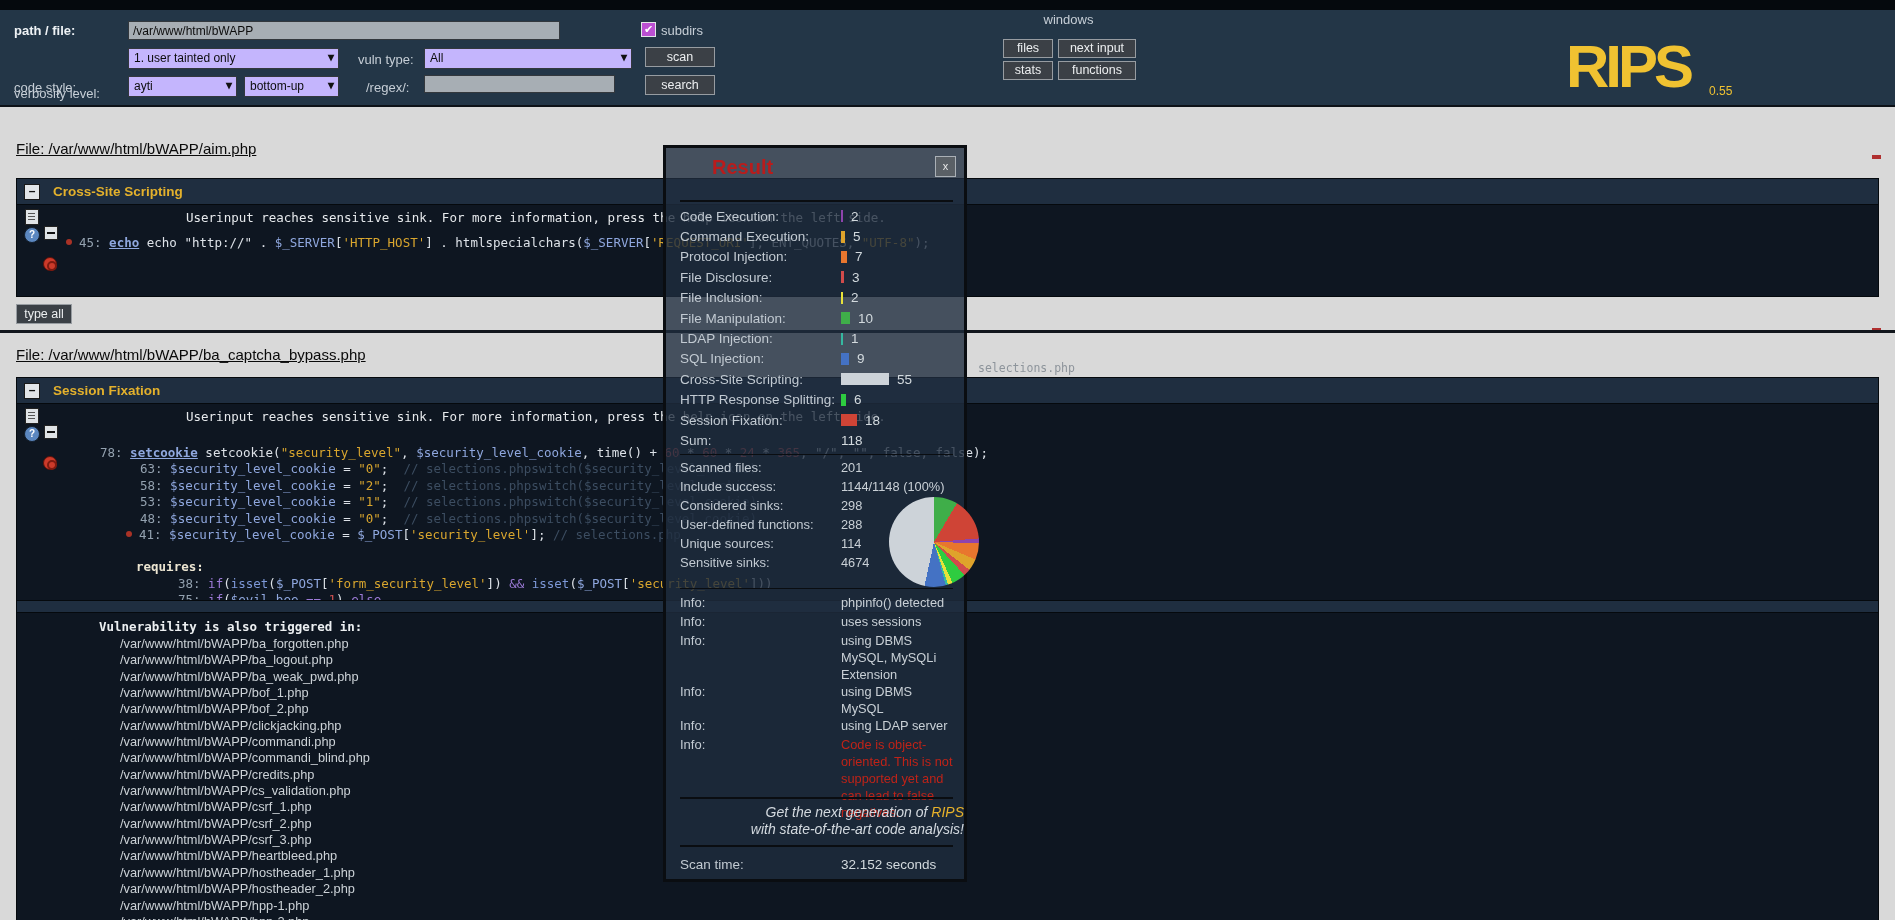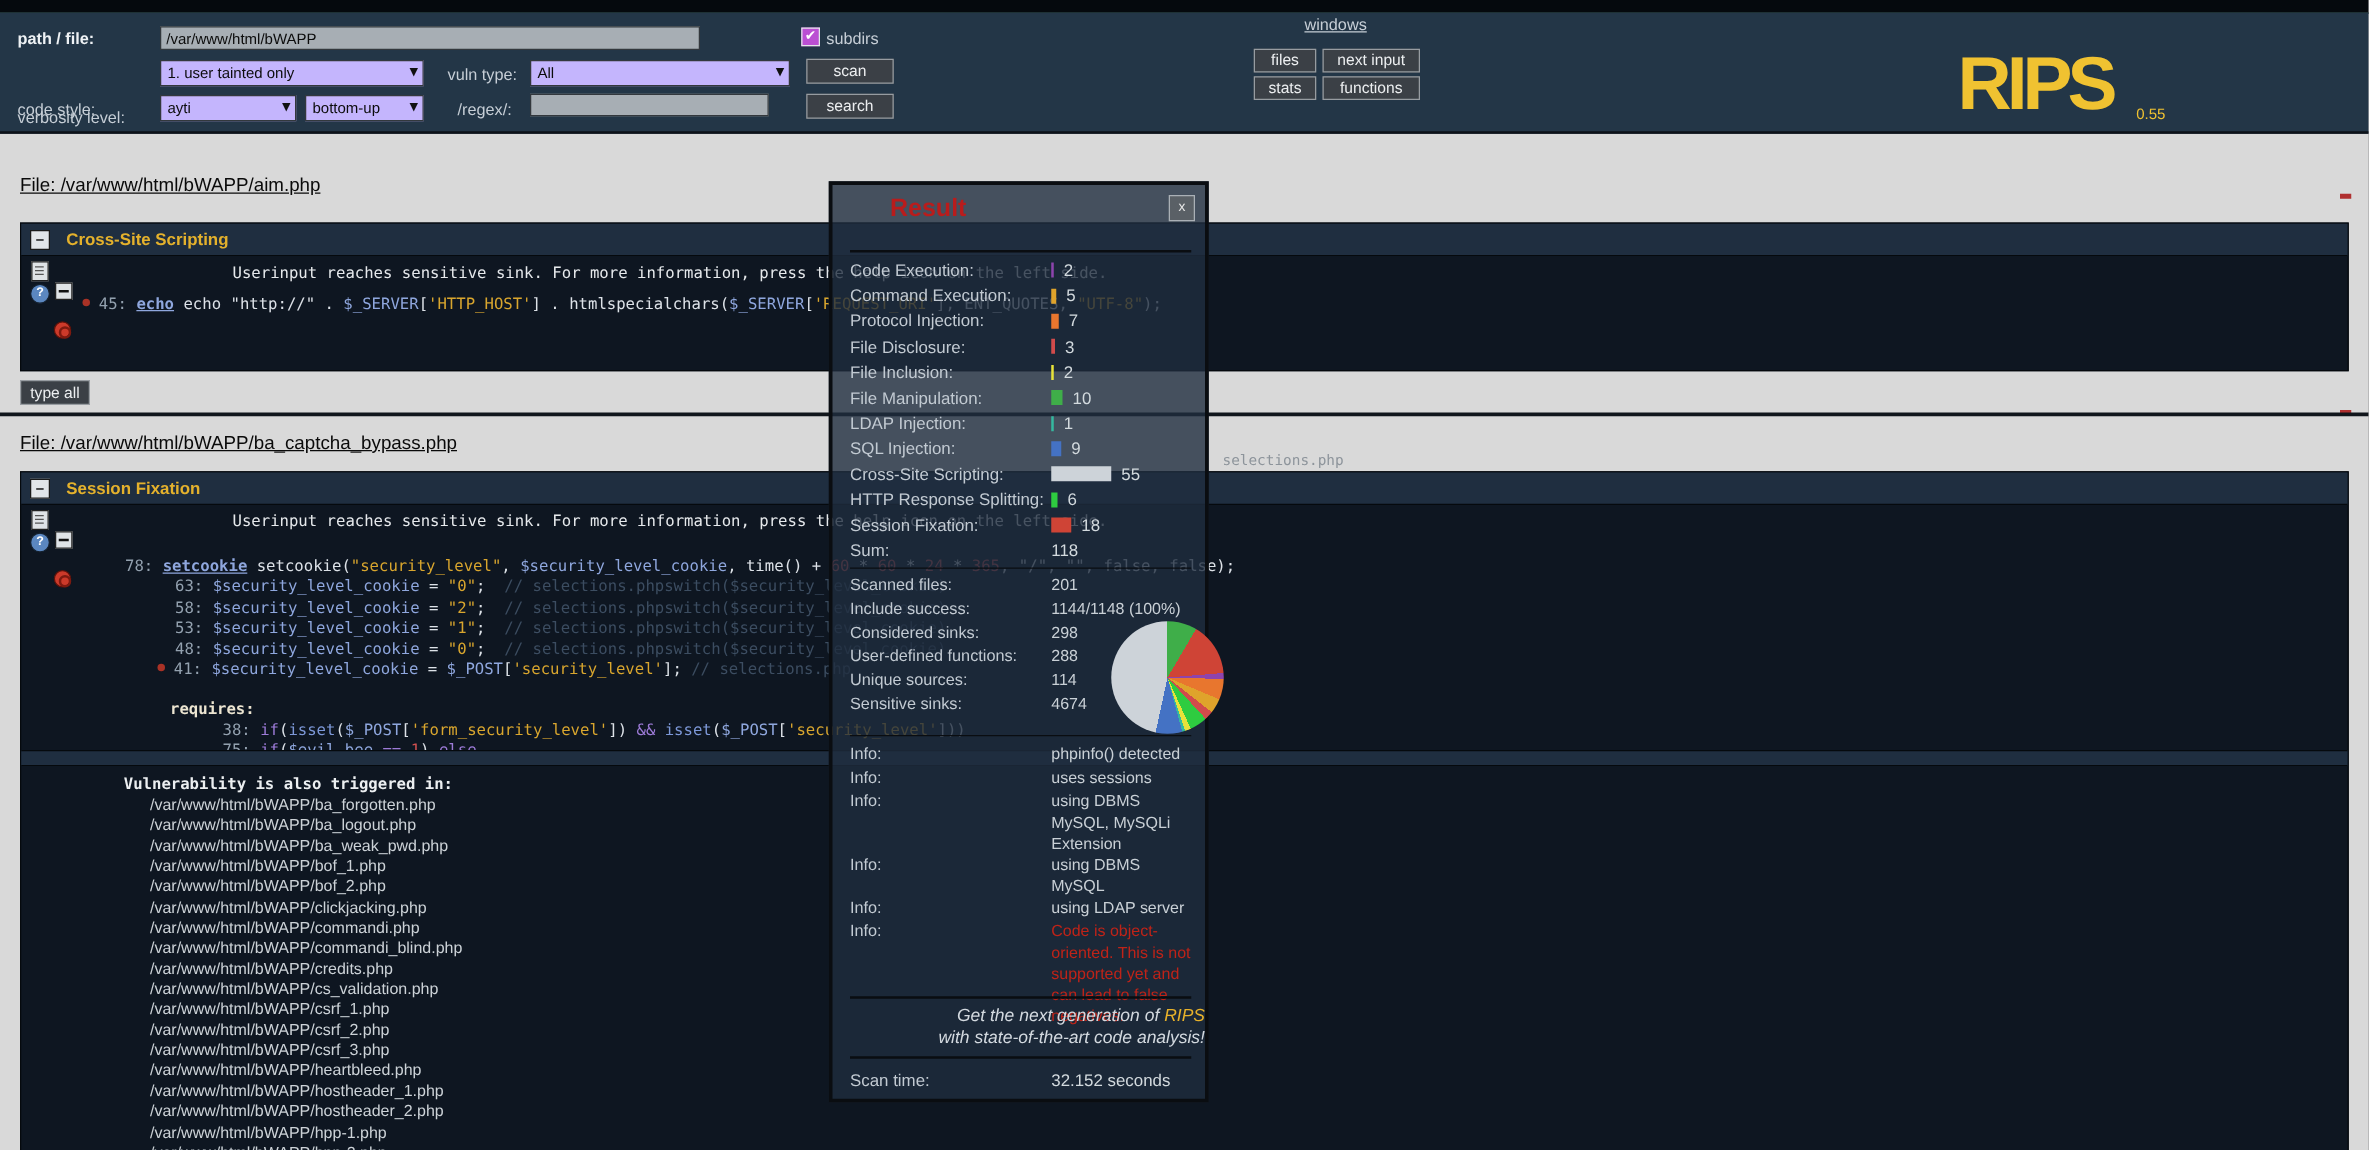--- a/index.html
+++ b/index.html
@@ -116,21 +116,21 @@
       <span class="chev">▾</span>
     </div>
     <div class="sel" style="left:244px;top:66px;width:70px;height:15px;">
       <span>bottom-up</span>
       <span class="chev">▾</span>
     </div>
     <div class="hlabel" style="left:366px;top:70px;">/regex/:</div>
     <input class="txt" style="left: 424px; top: 65px; width: 181px; height: 16px;" value="">
     <div class="hbtn" style="left:645px;top:65px;width:68px;height:18px;line-height:18px;">search</div>
 
-    <div class="hlabel" style="left:1003px;top:2px;width:131px;text-align:center;text-decoration:underline;">windows</div>
+    <div class="hlabel" style="left:1003px;top:2px;width:131px;text-align:center;">windows</div>
     <div class="hbtn" style="left:1003px;top:29px;width:48px;height:17px;line-height:17px;">files</div>
     <div class="hbtn" style="left:1058px;top:29px;width:76px;height:17px;line-height:17px;">next input</div>
     <div class="hbtn" style="left:1003px;top:51px;width:48px;height:17px;line-height:17px;">stats</div>
     <div class="hbtn" style="left:1058px;top:51px;width:76px;height:17px;line-height:17px;">functions</div>
 
     <div class="logo">RIPS</div>
     <div class="logo-ver">0.55</div>
   </div>
 
   <div class="stray">selections.php</div>

